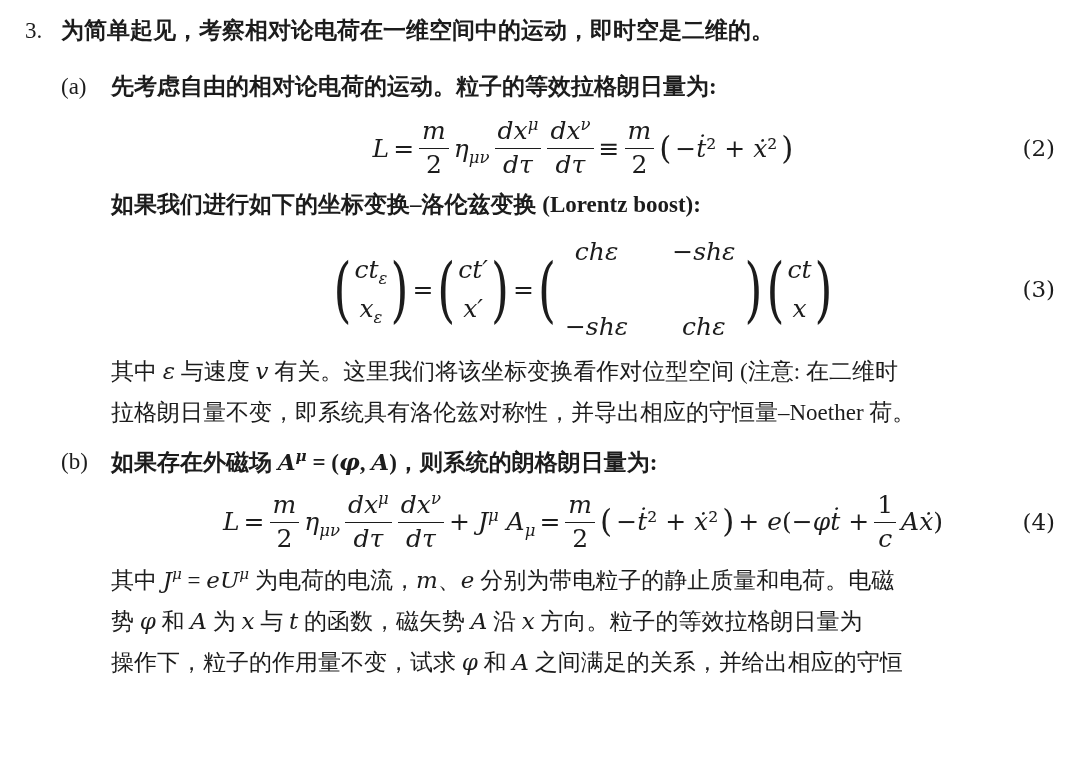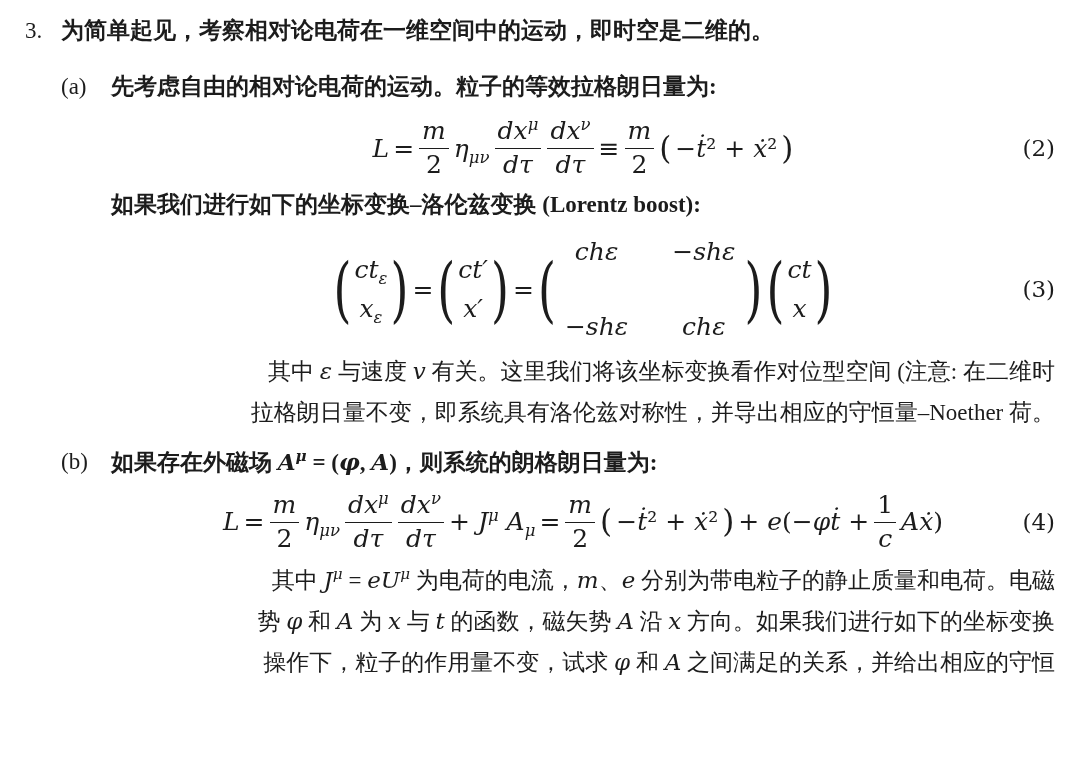--- a/index.html
+++ b/index.html
@@ -9,21 +9,21 @@
   .prow{display:flex;}
   .pmark{width:36px;flex:none;line-height:30px;}
   .pbody{flex:1;min-width:0;}
   .line{line-height:30px;white-space:nowrap;font-weight:bold;}
   .part{display:flex;}
   .part-a{margin-top:26px;}
   .part-b{margin-top:14px;}
   .plabel{width:50px;flex:none;line-height:30px;}
   .pcontent{flex:1;min-width:0;}
   .para .pline{line-height:41px;white-space:nowrap;}
-  .para{margin-top:6px;text-align:right;}
+  .para{margin-top:6px;}
 
   
   .eqwrap{position:relative;display:flex;justify-content:center;align-items:center;}
   .eqwrap.eq2m{margin:14px 0 10px;}
   .eqwrap.eq3m{margin:16px 0 8px;}
   .eqwrap.eq4m{margin:12px 0 6px;}
   .eq{display:flex;align-items:center;gap:4px;font-size:25px;font-family:"DejaVu Serif",serif;}
   .eqnum{position:absolute;right:0;top:50%;transform:translateY(-50%);
          font-family:"DejaVu Serif",serif;font-size:23px;}
   .mi{font-family:"DejaVu Serif",serif;font-style:italic;}
@@ -172,21 +172,21 @@
                   <span class="fn"><span>1</span></span>
                   <span class="fd"><span class="mi">c</span></span>
                 </span>
               <span class="tok"><span class="mi">Aẋ</span><span>)</span></span>
             </div>
             <span class="eqnum">(4)</span>
           </div>
 
           <div class="para">
             <div class="pline"><span>其中 </span><span class="mi">J</span><sup class="mi">μ</sup><span> = </span><span class="mi">eU</span><sup class="mi">μ</sup><span> 为电荷的电流，</span><span class="mi">m</span><span>、</span><span class="mi">e</span><span> 分别为带电粒子的静止质量和电荷。电磁</span></div>
-            <div class="pline"><span>势 </span><span class="mi">φ</span><span> 和 </span><span class="mi">A</span><span> 为 </span><span class="mi">x</span><span> 与 </span><span class="mi">t</span><span> 的函数，磁矢势 </span><span class="mi">A</span><span> 沿 </span><span class="mi">x</span><span> 方向。如果我们进行如下的坐标变换</span></div>
+            <div class="pline"><span>势 </span><span class="mi">φ</span><span> 和 </span><span class="mi">A</span><span> 为 </span><span class="mi">x</span><span> 与 </span><span class="mi">t</span><span> 的函数，磁矢势 </span><span class="mi">A</span><span> 沿 </span><span class="mi">x</span><span> 方向。粒子的等效拉格朗日量为</span></div>
             <div class="pline"><span>操作下，粒子的作用量不变，试求 </span><span class="mi">φ</span><span> 和 </span><span class="mi">A</span><span> 之间满足的关系，并给出相应的守恒</span></div>
           </div>
         </div>
       </div>
 
     </div>
   </div>
 </div>
 
 </body></html>

